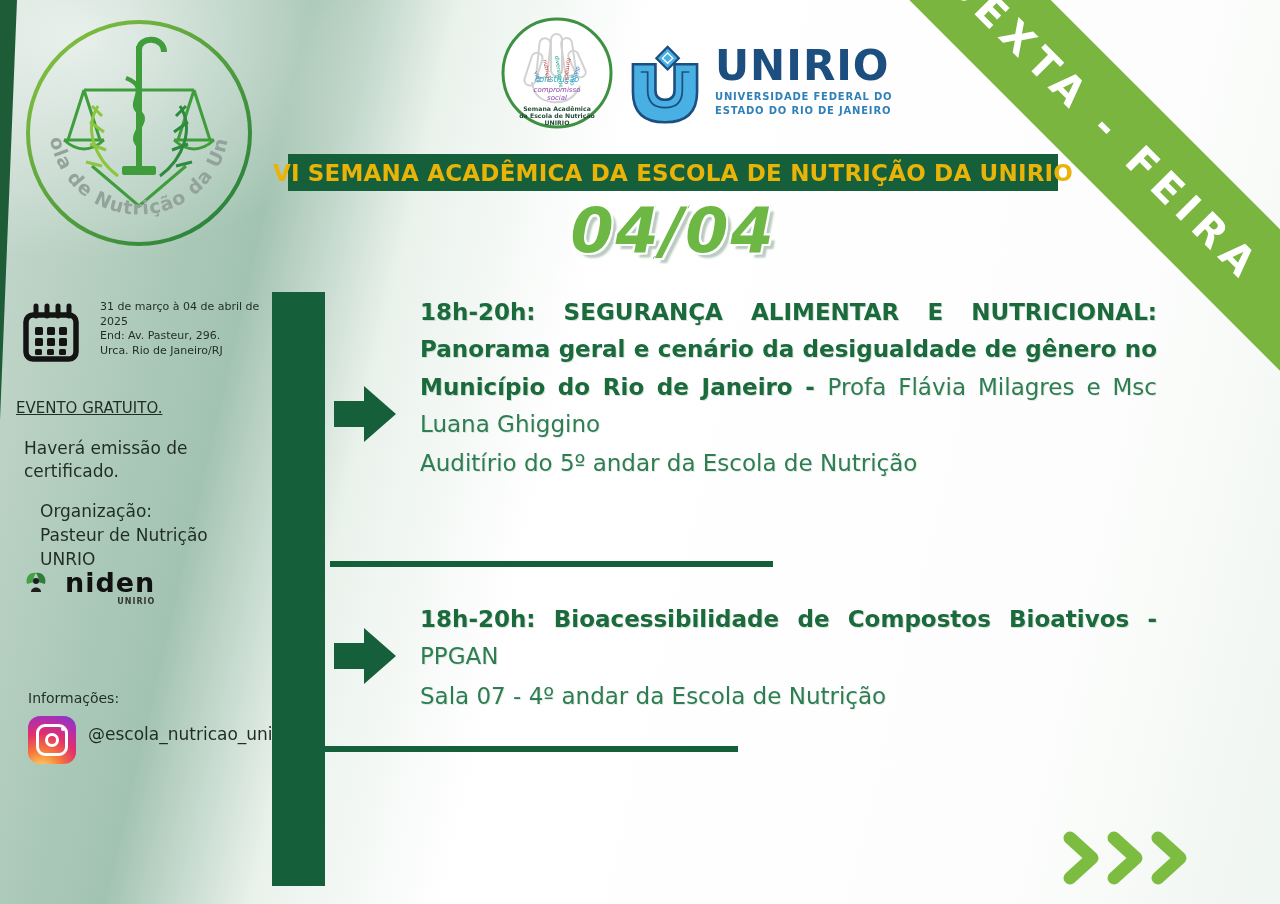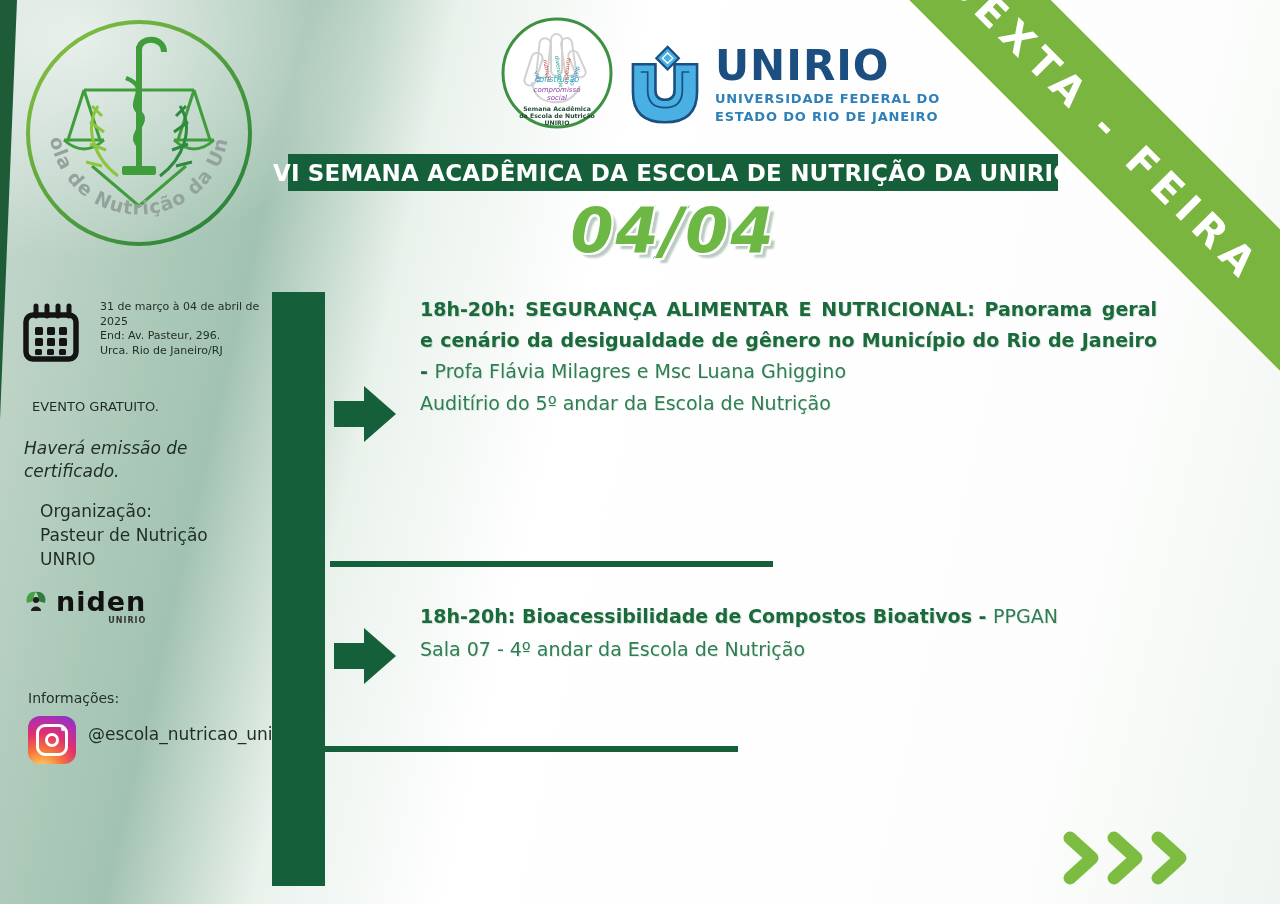--- a/index.html
+++ b/index.html
@@ -19,62 +19,62 @@
 
   
   .badge { left:22px; top:16px; width:234px; height:234px; }
 
   
   .hand-logo { left:500px; top:16px; width:114px; height:114px; }
 
   
   .unirio { left:626px; top:44px; display:flex; align-items:flex-start; gap:11px; }
   .unirio-name { font-size:42px; font-weight:bold; color:#1c4e7f; letter-spacing:1px; line-height:1.05; }
-  .unirio-sub { font-size:13px; font-weight:bold; color:#2f80b8; letter-spacing:0.8px; line-height:1.35; margin-top:2px; }
+  .unirio-sub { font-size:10px; font-weight:bold; color:#2f80b8; letter-spacing:0.8px; line-height:1.35; margin-top:2px; }
 
   
   .ribbon { left:805px; top:75px; width:600px; height:100px; background:#79b53f;
     transform:rotate(45deg); display:flex; align-items:center; justify-content:center; }
   .ribbon span { color:#ffffff; font-weight:bold; font-size:40px; letter-spacing:8px; white-space:nowrap; }
 
   
   .banner { left:288px; top:154px; width:770px; height:37px; background:#15603a;
     display:flex; align-items:center; justify-content:center; }
-  .banner span { color:#ffffff; font-weight:bold; font-size:23px; white-space:nowrap; letter-spacing:0.2px; }
+  .banner span { color:#eab308; font-weight:bold; font-size:23px; white-space:nowrap; letter-spacing:0.2px; }
 
   
   .date-wrap { left:288px; top:194px; width:770px; text-align:center; }
   .date-text { display:inline-block; font-size:62px; font-weight:800; font-style:italic;
     color:#6db845; -webkit-text-stroke:2.5px #1e7239; paint-order:stroke fill;
     text-shadow:2px 2px 0 #ffffff, -2px -2px 0 #ffffff, 2px -2px 0 #ffffff, -2px 2px 0 #ffffff,
                 5px 5px 2px rgba(130,160,140,0.55); letter-spacing:2px; }
 
   
   .sidebar-text { color:#1f2d24; }
   .cal-icon { left:20px; top:302px; }
   .dates-block { left:100px; top:300px; width:190px; font-size:11px; line-height:1.32; }
-  .free-event { left:32px; top:399px; font-size:13px; }
-  .cert-block { left:24px; top:437px; width:175px; font-size:17px; line-height:1.35;font-style:italic; }
+  .free-event { left:16px; top:399px; font-size:15px;text-decoration:underline; }
+  .cert-block { left:24px; top:437px; width:175px; font-size:17px; line-height:1.35; }
   .org-block { left:40px; top:500px; font-size:17px; line-height:1.4; }
-  .niden { left:24px; top:589px; display:flex; align-items:flex-start; gap:8px; }
+  .niden { left:24px; top:570px; display:flex; align-items:flex-start; gap:17px; }
   .niden-name { font-size:27px; font-weight:bold; color:#111; letter-spacing:1px; line-height:0.95; }
   .niden-sub { font-size:8px; font-weight:bold; color:#333; letter-spacing:1px; text-align:right; margin-top:1px; }
   .info-label { left:28px; top:690px; font-size:14px; }
   .insta-icon { left:28px; top:716px; width:48px; height:48px; border-radius:12px; position:absolute;
     background:radial-gradient(circle at 28% 115%, #fdd265 6%, #f6793a 32%, #e1306c 58%, #b62ea8 78%, #7b3bd0 98%); }
   .insta-frame { position:absolute; left:8px; top:8px; width:32px; height:32px; border:3px solid #fff; border-radius:9px; }
   .insta-lens { position:absolute; left:17px; top:17px; width:14px; height:14px; border:3px solid #fff; border-radius:50%; }
   .insta-dot { position:absolute; right:11px; top:11px; width:4px; height:4px; background:#fff; border-radius:50%; }
   .handles { left:88px; top:722px; font-size:17px; line-height:1.45; }
 
   
   .vbar { left:272px; top:292px; width:53px; height:594px; background:#15603a; }
   .arrow-1 { left:334px; top:386px; }
   .arrow-2 { left:334px; top:628px; }
-  .session { width:737px; font-size:19px; line-height:1.62; }
+  .session { width:737px; font-size:23px; line-height:1.62; }
   .session-1 { left:420px; top:294px; }
   .session-2 { left:420px; top:601px; }
   .session p { text-align:justify; }
   .t-bold { font-weight:bold; color:#1a6a3b; text-shadow:1px 1px 0 rgba(27,94,58,0.18); }
   .t-reg { font-weight:normal; color:#2e7e52; text-shadow:1px 1px 0 rgba(27,94,58,0.12); }
   .t-loc { display:block; font-weight:normal; color:#2e7e52; margin-top:2px; text-shadow:1px 1px 0 rgba(27,94,58,0.12); }
   .divider { height:6px; background:#15603a; }
   .div-1 { left:330px; top:561px; width:443px; }
   .div-2 { left:322px; top:746px; width:416px; }
 

